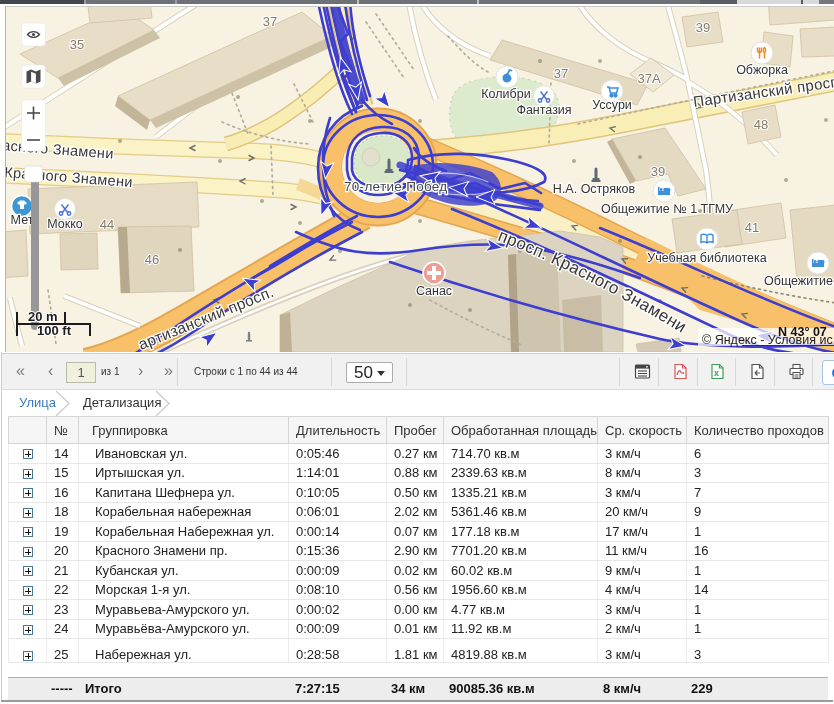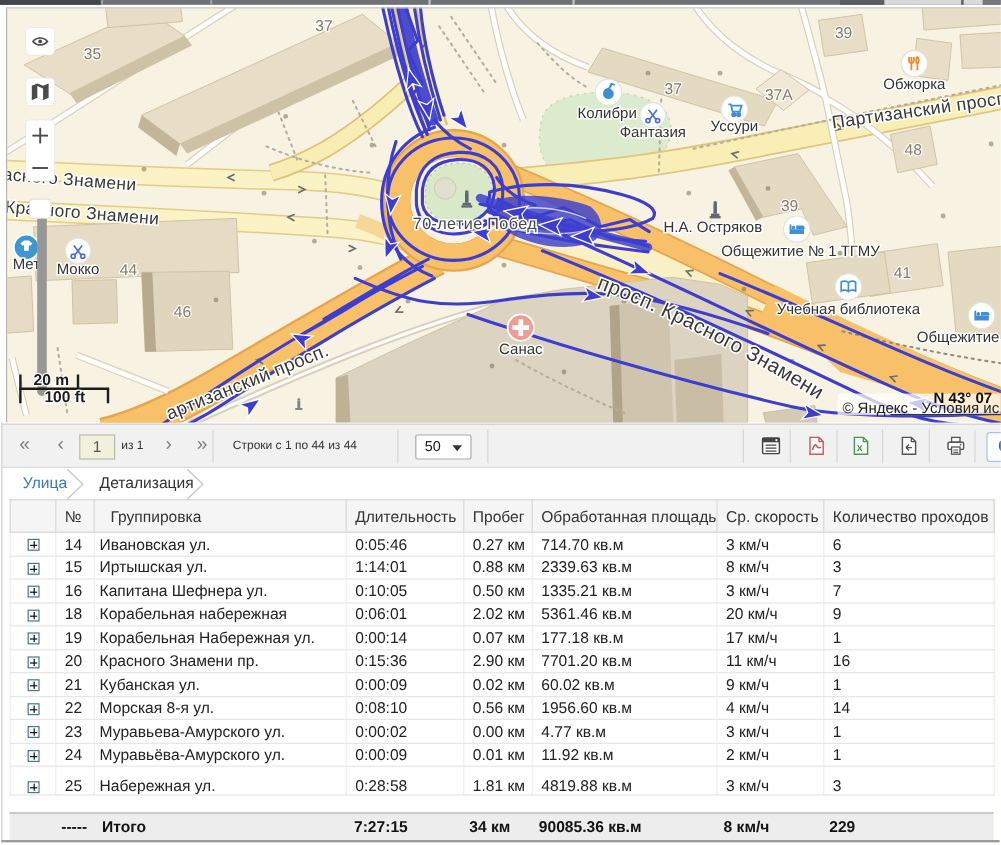--- a/index.html
+++ b/index.html
@@ -7,35 +7,35 @@
 html,body{width:834px;height:704px;overflow:hidden;background:#fff;font-family:"Liberation Sans",sans-serif}
 body{position:relative}
 .abs{position:absolute}
 #mapsvg{position:absolute;left:0;top:0;display:block}
 
 #tbar{position:absolute;left:2px;top:353px;width:832px;height:37px;background:#f1f1f1;border-top:1px solid #cfcfcf;border-bottom:1px solid #dadada}
 #tbar .nav{position:absolute;top:0;height:35px;line-height:34px;color:#7a7a7a;font-size:15px}
 #tbar .txt{position:absolute;top:0;height:35px;line-height:35px;color:#333;font-size:10px}
 #tbar .vd{position:absolute;top:4px;height:28px;width:1px;background:#d7d7d7}
 #pgin{position:absolute;left:64px;top:8px;width:30px;height:21px;background:#f0f0dc;border:1px solid #b9bcaa;color:#555;font-size:13px;text-align:center;line-height:19px}
-#psel{position:absolute;left:344px;top:8px;width:47px;height:21px;background:#fff;border:1px solid #ababab;border-radius:2px;font-size:12px;color:#222;line-height:19px;padding-left:7px}
+#psel{position:absolute;left:344px;top:8px;width:47px;height:21px;background:#fff;border:1px solid #ababab;border-radius:2px;font-size:17px;color:#222;line-height:19px;padding-left:7px}
 #psel:after{content:"";position:absolute;right:7px;top:8px;border:4px solid transparent;border-top:5px solid #333}
 .tico{position:absolute;top:9px;width:17px;height:17px}
 #cbtn{position:absolute;left:820px;top:6px;width:30px;height:25px;background:#fff;border:1px solid #a8c4e0;border-radius:3px;color:#2a6fd1;font-size:15px;font-weight:bold;text-align:center;line-height:23px}
 
 #tabs{position:absolute;left:2px;top:390px;width:832px;height:14px;background:#fff}
 #tabs .t1{position:absolute;left:17px;top:5px;font-size:13px;color:#3a7ab8}
 #tabs .t2{position:absolute;left:81px;top:5px;font-size:13px;color:#333}
 
 #grid{position:absolute;left:8px;top:416px;width:820px;border-collapse:collapse;table-layout:fixed;font-size:13px;color:#222}
 #grid th{height:27px;background:#f5f5f5;border:1px solid #d5d5d5;font-weight:normal;color:#333;text-align:left;padding:0 0 0 7px;overflow:hidden;white-space:nowrap}
 #grid td{height:19.5px;border-right:1px solid #ededed;border-bottom:1px solid #e7e7e7;border-left:1px solid #ededed;padding:0 0 0 7px;overflow:hidden;white-space:nowrap;vertical-align:middle}
 #grid td.ec{padding:0;text-align:center}
 #grid tr.cut td{height:11.5px;vertical-align:top;padding-top:8px}
-#grid td.nm{padding-left:4px}
+#grid td.nm{padding-left:16px}
 .pl{display:inline-block;width:10px;height:10px;border:1px solid #467891;background:#fdfdfd;position:relative;vertical-align:middle}
 .pl:before{content:"";position:absolute;left:1px;top:4px;width:6px;height:1px;background:#111}
 .pl:after{content:"";position:absolute;left:4px;top:1px;width:1px;height:6px;background:#111}
 #foot{position:absolute;left:8px;top:677px;width:820px;height:23px;background:#ededed;border-top:1px solid #b0b0b0;font-size:13px;font-weight:bold;color:#111}
 #foot span{position:absolute;top:3px;white-space:nowrap}
 #botline{position:absolute;left:1px;top:700px;width:832px;height:2px;background:#9b9b9b}
 #lline{position:absolute;left:1px;top:352px;width:1px;height:348px;background:#cccccc}
 </style>
 </head>
 <body>
@@ -570,21 +570,21 @@
         <td class="nm">Кубанская ул.</td>
         <td>0:00:09</td>
         <td>0.02 км</td>
         <td>60.02 кв.м</td>
         <td>9 км/ч</td>
         <td>1</td>
       </tr>
 <tr>
         <td class="ec"><span class="pl"></span></td>
         <td>22</td>
-        <td class="nm">Морская 8-я ул.</td>
+        <td class="nm">Морская 1-я ул.</td>
         <td>0:08:10</td>
         <td>0.56 км</td>
         <td>1956.60 кв.м</td>
         <td>4 км/ч</td>
         <td>14</td>
       </tr>
 <tr>
         <td class="ec"><span class="pl"></span></td>
         <td>23</td>
         <td class="nm">Муравьева-Амурского ул.</td>

